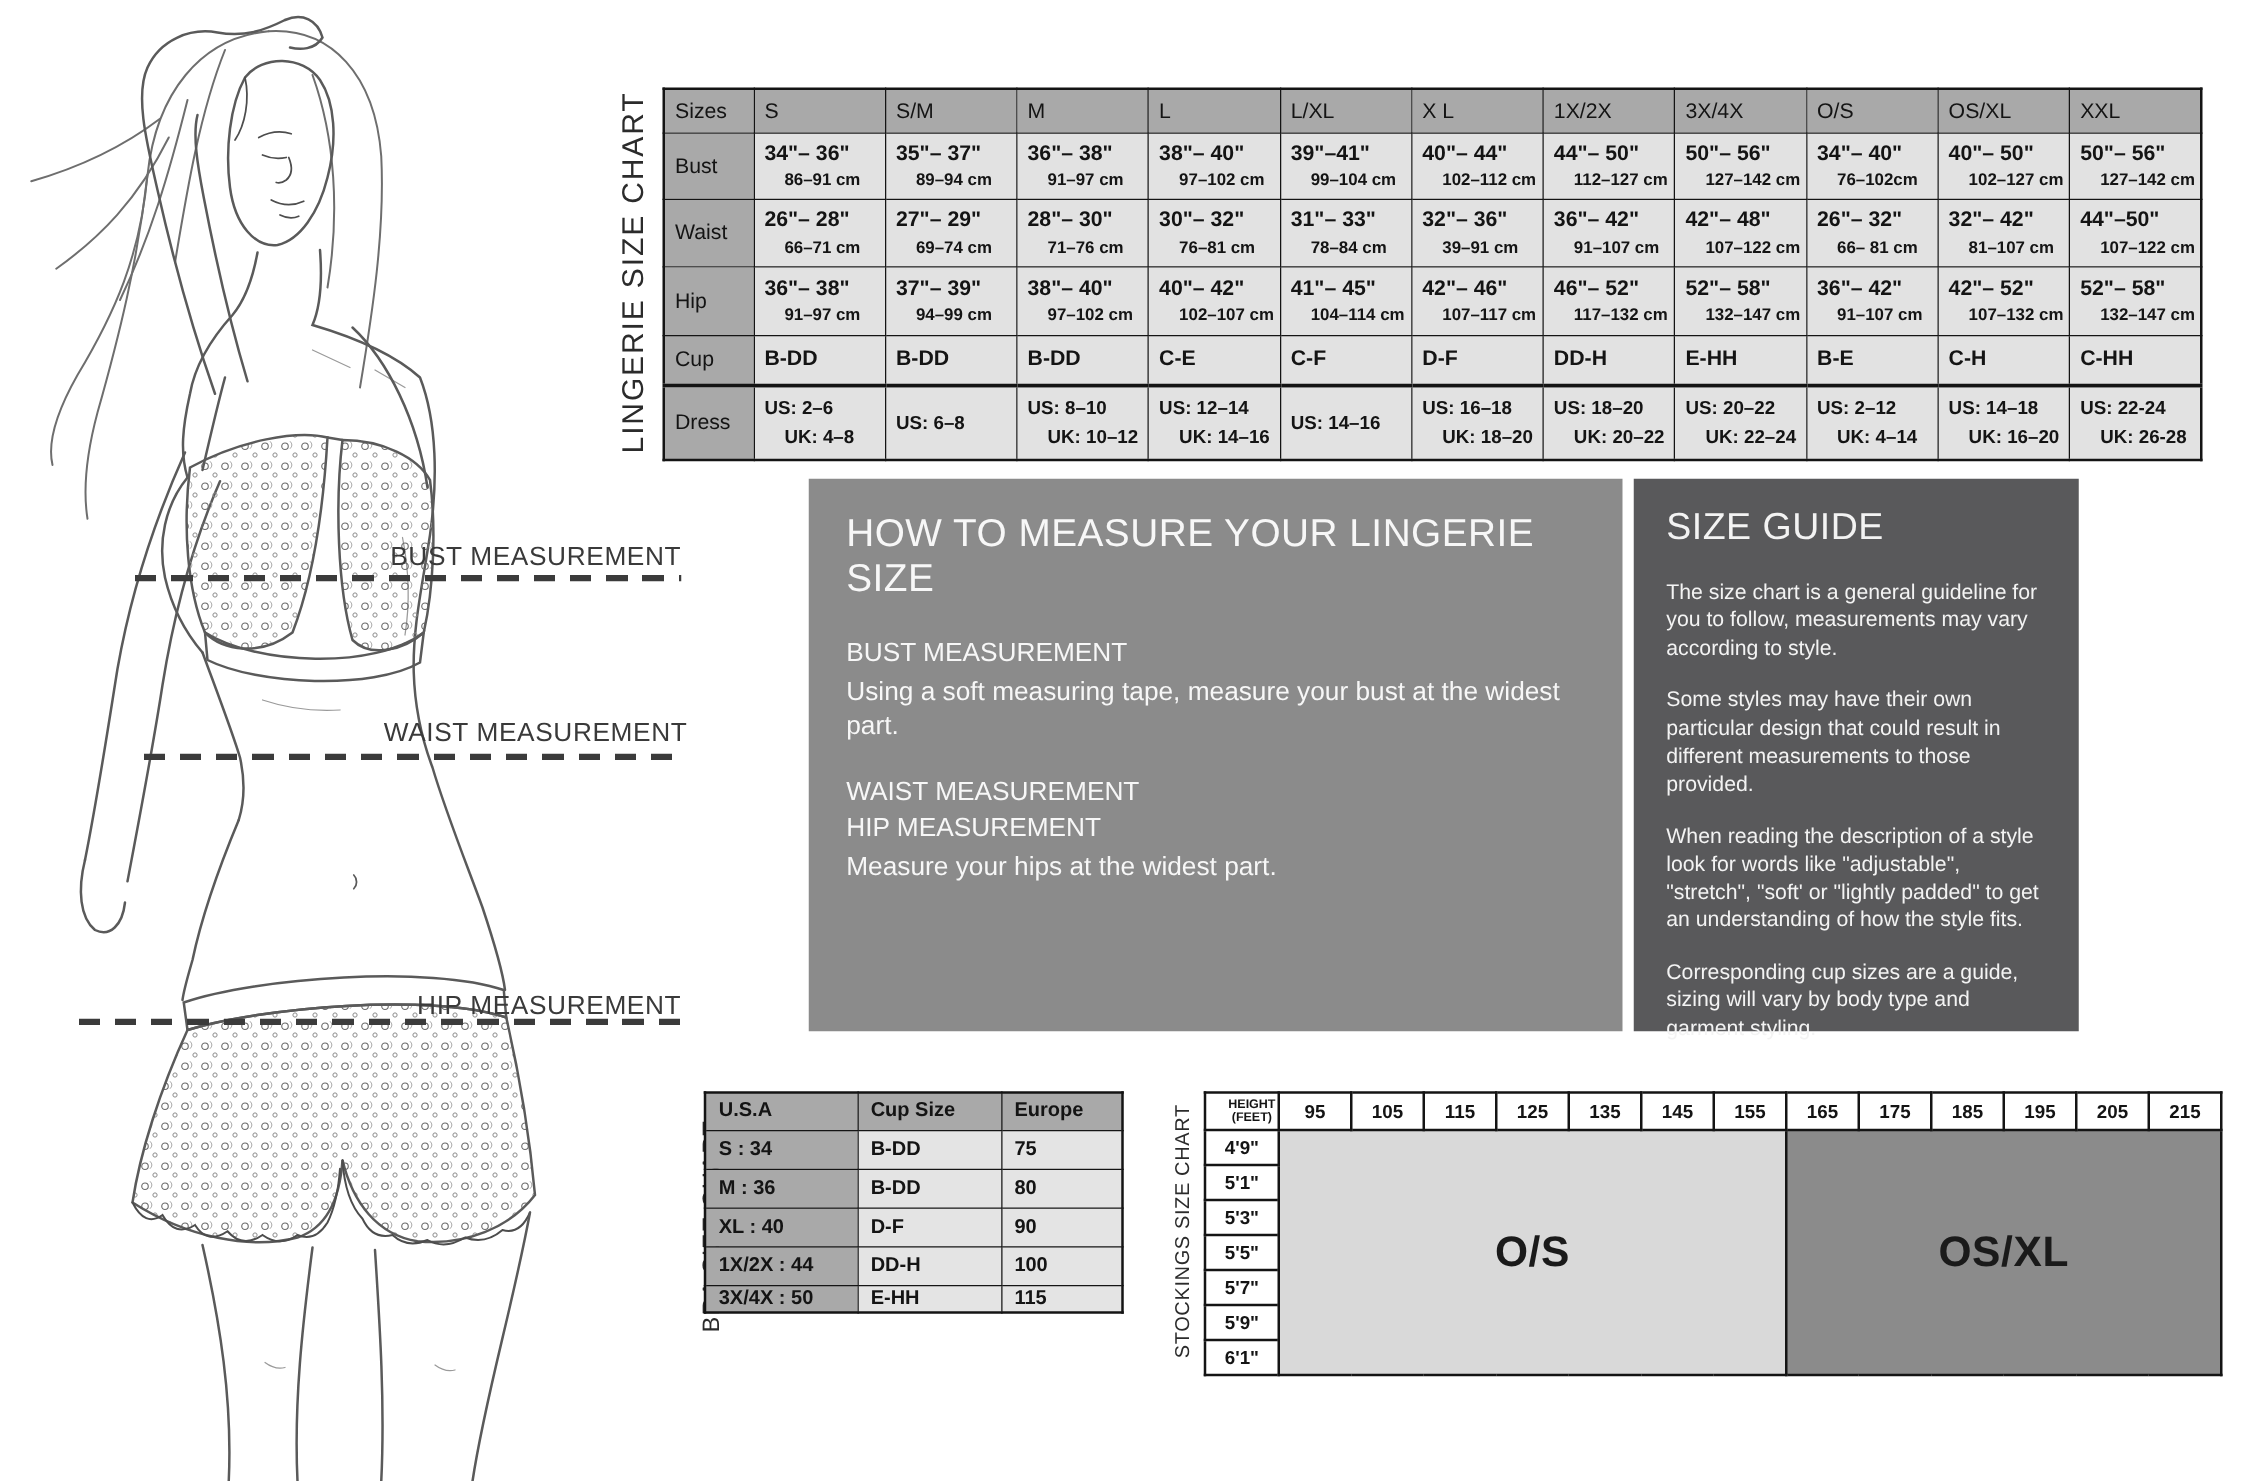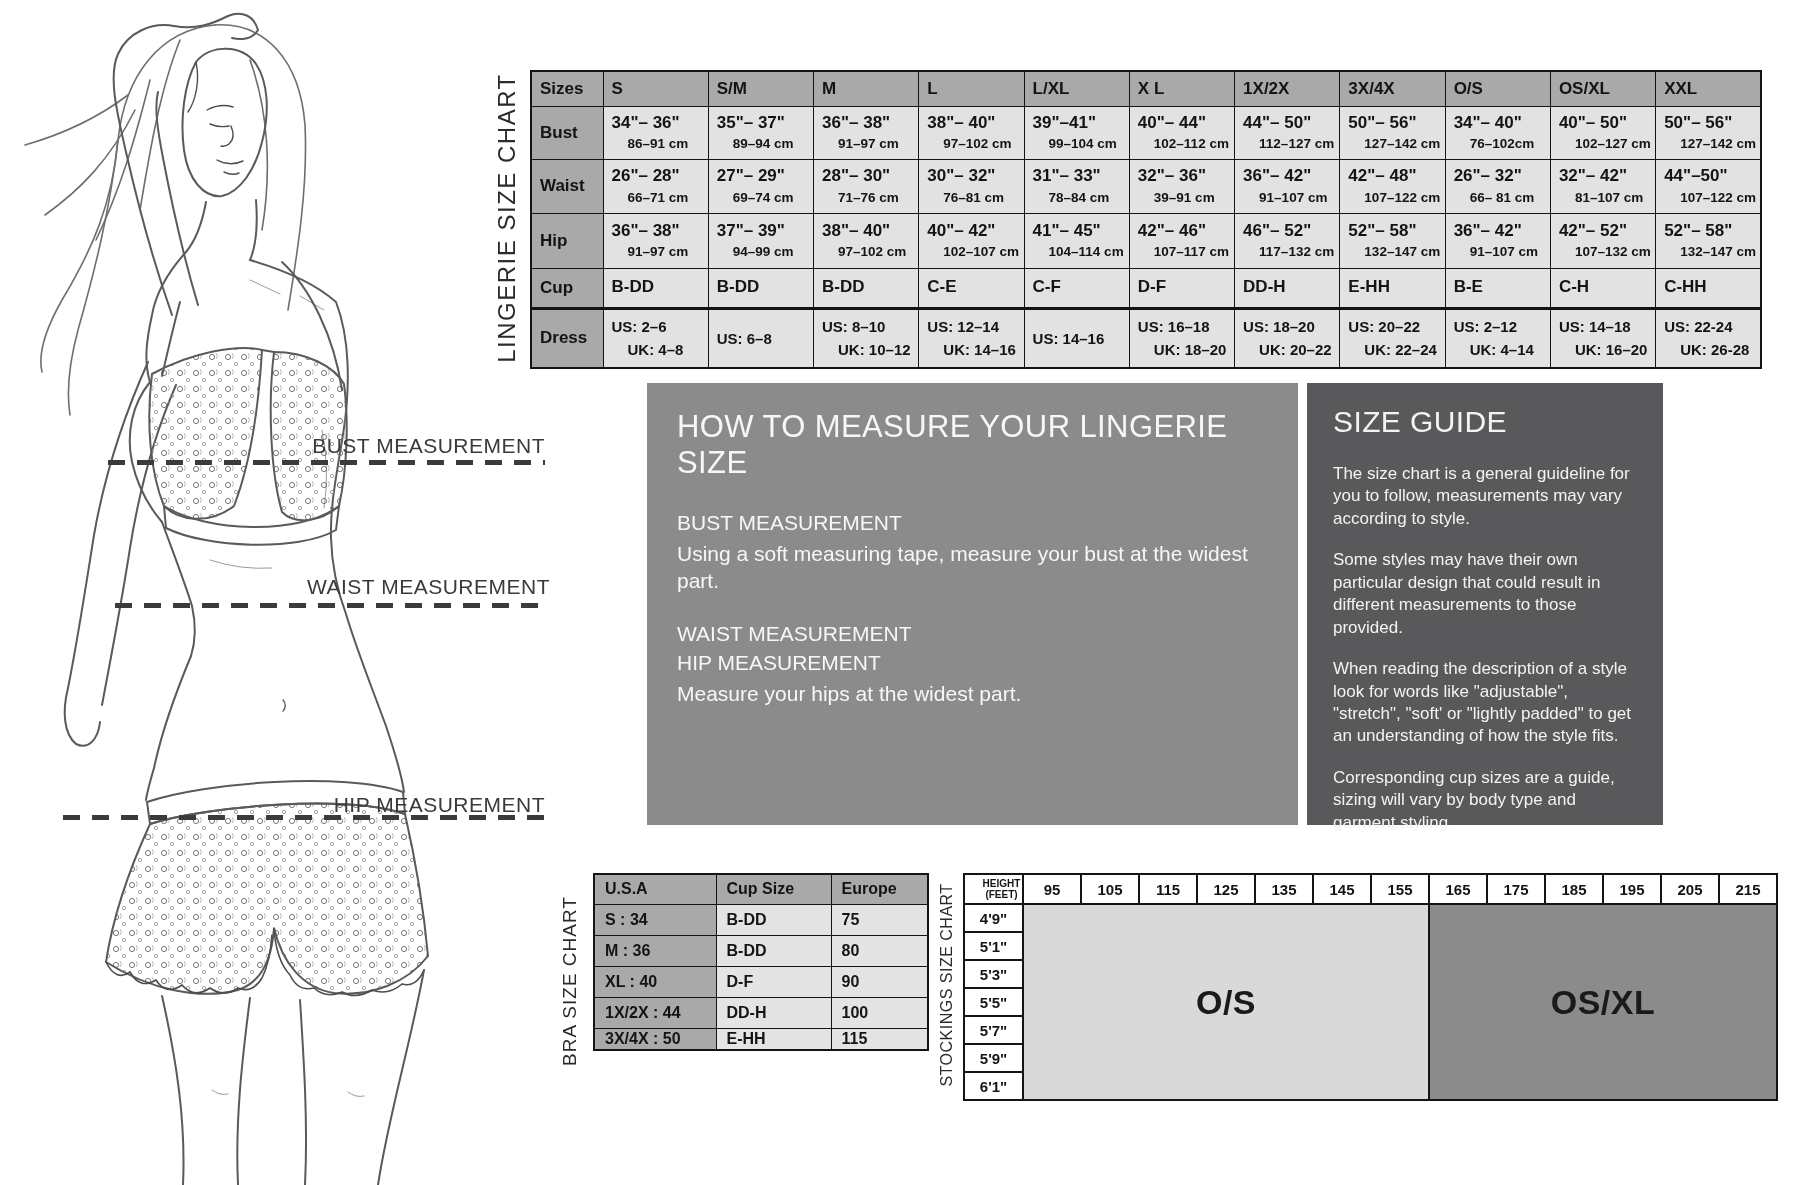--- a/index.html
+++ b/index.html
@@ -11,21 +11,21 @@
           color:#2b2b2b;font-weight:400;}
   #vl-lingerie{left:357px;top:200px;width:300px;height:36px;line-height:36px;font-size:24px;letter-spacing:1.5px;}
   #vl-bra{left:460px;top:966px;width:220px;height:30px;line-height:30px;font-size:19px;letter-spacing:1px;}
   #vl-stockings{left:827px;top:972px;width:240px;height:26px;line-height:26px;font-size:16px;letter-spacing:0.5px;}
 
   
   table{border-collapse:collapse;table-layout:fixed;}
   #lingerie-table{position:absolute;left:530px;top:70px;width:1232px;border:2.5px solid #141414;}
   #lingerie-table th,#lingerie-table td{border:1.5px solid #141414;vertical-align:middle;
       text-align:left;padding:2px 3px 2px 8px;overflow:hidden;}
-  #lingerie-table th{background:#a9a9a9;font-size:17px;font-weight:bold;}
+  #lingerie-table th{background:#a9a9a9;font-size:17px;font-weight:normal;}
   #lingerie-table td{background:#e2e2e2;}
   #lingerie-table thead tr{height:35px;}
   #lingerie-table .l1{font-size:17px;font-weight:bold;line-height:1.2;}
   #lingerie-table .l2{font-size:13.5px;font-weight:bold;line-height:1.2;margin-top:3px;padding-left:16px;}
   #lingerie-table tr.row-cup .l1{font-size:17px;}
   #lingerie-table tr.row-dress .l1,#lingerie-table tr.row-dress .l2{font-size:15px;margin-top:0;line-height:1.55;}
   #lingerie-table tr.row-dress th,#lingerie-table tr.row-dress td{border-top:3px solid #141414;}
 
   
   .mlabel{position:absolute;font-size:21px;color:#3a3a3a;letter-spacing:0.5px;white-space:nowrap;}
@@ -44,21 +44,21 @@
   .mp-title{font-size:31px;font-weight:400;letter-spacing:0.4px;margin-bottom:30px;}
   .mp-h{font-size:21px;font-weight:400;margin:0 0 5px 0;}
   .mp-b{font-size:21px;font-weight:400;line-height:1.3;margin:0 0 27px 0;max-width:585px;}
 
   #guide-panel{position:absolute;left:1307px;top:383px;width:356px;height:442px;background:#59595b;
      color:#f3f3f3;padding:22px 26px;box-sizing:border-box;}
   .sg-title{font-size:30px;font-weight:400;letter-spacing:0.4px;margin-bottom:24px;}
   .sg-p{font-size:17px;font-weight:400;line-height:1.32;margin:0 0 19px 0;}
 
   
-  #bra-table{position:absolute;left:593px;top:873px;width:334px;border:2.5px solid #141414;padding-left:12px;}
+  #bra-table{position:absolute;left:563px;top:873px;width:334px;border:2.5px solid #141414;padding-left:12px;}
   #bra-table th,#bra-table td{border:1.5px solid #141414;font-size:16px;font-weight:bold;
      text-align:left;padding-left:10px;vertical-align:middle;}
   #bra-table th{background:#a9a9a9;}
   #bra-table td.dark{background:#a9a9a9;}
   #bra-table td.light{background:#e4e4e4;}
 
   
   #stockings-table{position:absolute;left:963px;top:873px;width:815px;border:2.5px solid #141414;}
   #stockings-table th,#stockings-table td{border:2px solid #141414;background:#ffffff;
      font-weight:bold;text-align:center;vertical-align:middle;padding:0;}

